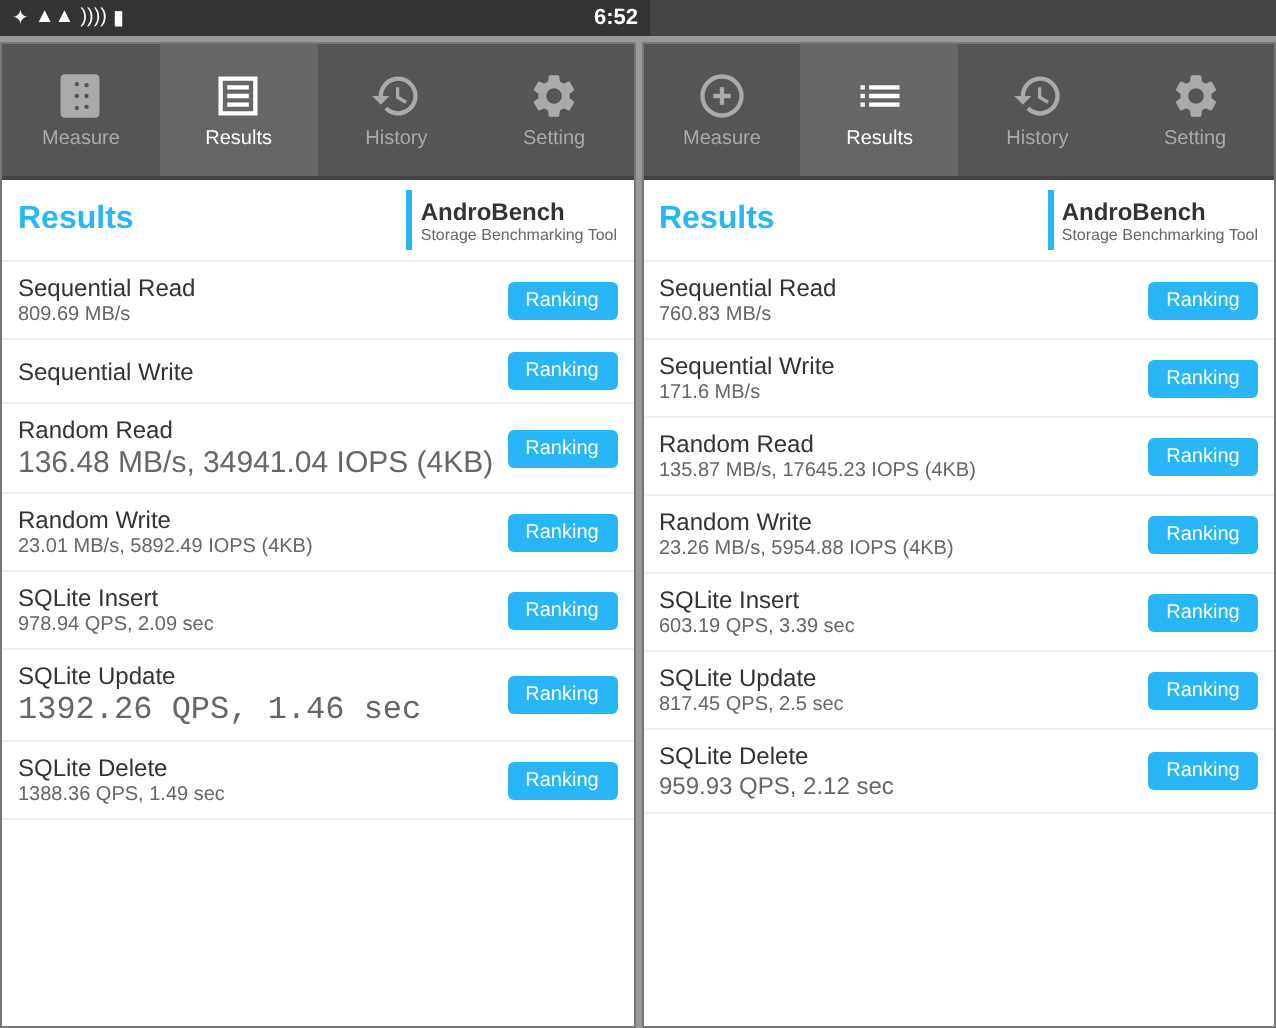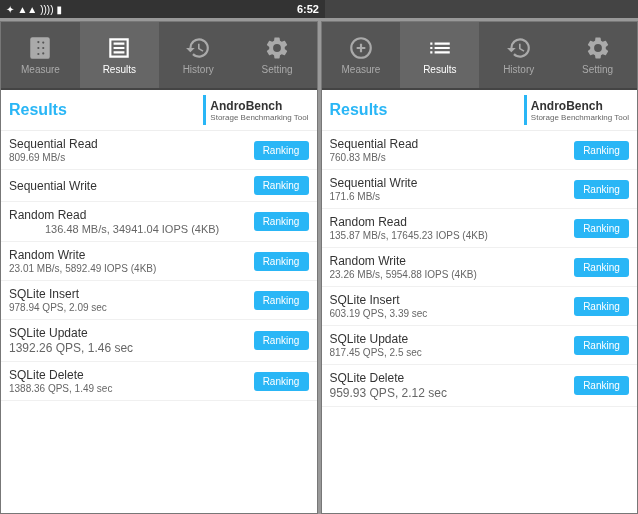--- a/index.html
+++ b/index.html
@@ -89,42 +89,42 @@
             </div>
             <div style="display: flex; align-items: center; justify-content: space-between; padding: 6px 8px; border-bottom: 1px solid rgb(240, 240, 240);">
               <div style="flex: 1 1 0%;">
                 <div style="font-size: 12px; font-weight: 500; color: rgb(51, 51, 51);">Sequential Write</div>
               </div>
               <button style="background: rgb(41, 182, 246); color: white; border: none; border-radius: 3px; padding: 4px 8px; font-size: 10px; cursor: pointer; min-width: 55px;">Ranking</button>
             </div>
             <div style="display: flex; align-items: center; justify-content: space-between; padding: 6px 8px; border-bottom: 1px solid rgb(240, 240, 240);">
               <div style="flex: 1 1 0%;">
                 <div style="font-size: 12px; font-weight: 500; color: rgb(51, 51, 51);">Random Read</div>
-                <div style="font-size: 11px; color: rgb(102, 102, 102); margin-top: 1px; margin-left: 36px;">136.48 MB/s, 34941.04 IOPS (4KB)</div>
+                <div style="font-size: 15px; color: rgb(102, 102, 102); margin-top: 1px;">136.48 MB/s, 34941.04 IOPS (4KB)</div>
               </div>
               <button style="background: rgb(41, 182, 246); color: white; border: none; border-radius: 3px; padding: 4px 8px; font-size: 10px; cursor: pointer; min-width: 55px;">Ranking</button>
             </div>
             <div style="display: flex; align-items: center; justify-content: space-between; padding: 6px 8px; border-bottom: 1px solid rgb(240, 240, 240);">
               <div style="flex: 1 1 0%;">
                 <div style="font-size: 12px; font-weight: 500; color: rgb(51, 51, 51);">Random Write</div>
                 <div style="font-size: 10px; color: rgb(102, 102, 102); margin-top: 1px;">23.01 MB/s, 5892.49 IOPS (4KB)</div>
               </div>
               <button style="background: rgb(41, 182, 246); color: white; border: none; border-radius: 3px; padding: 4px 8px; font-size: 10px; cursor: pointer; min-width: 55px;">Ranking</button>
             </div>
             <div style="display: flex; align-items: center; justify-content: space-between; padding: 6px 8px; border-bottom: 1px solid rgb(240, 240, 240);">
               <div style="flex: 1 1 0%;">
                 <div style="font-size: 12px; font-weight: 500; color: rgb(51, 51, 51);">SQLite Insert</div>
                 <div style="font-size: 10px; color: rgb(102, 102, 102); margin-top: 1px;">978.94 QPS, 2.09 sec</div>
               </div>
               <button style="background: rgb(41, 182, 246); color: white; border: none; border-radius: 3px; padding: 4px 8px; font-size: 10px; cursor: pointer; min-width: 55px;">Ranking</button>
             </div>
             <div style="display: flex; align-items: center; justify-content: space-between; padding: 6px 8px; border-bottom: 1px solid rgb(240, 240, 240);">
               <div style="flex: 1 1 0%;">
                 <div style="font-size: 12px; font-weight: 500; color: rgb(51, 51, 51);">SQLite Update</div>
-                <div style="font-size: 12px; color: rgb(102, 102, 102); margin-top: 1px;">1392.26 QPS, 1.46 sec</div>
+                <div style="font-size: 16px; color: rgb(102, 102, 102); margin-top: 1px; font-family: Liberation Mono, monospace;">1392.26 QPS, 1.46 sec</div>
               </div>
               <button style="background: rgb(41, 182, 246); color: white; border: none; border-radius: 3px; padding: 4px 8px; font-size: 10px; cursor: pointer; min-width: 55px;">Ranking</button>
             </div>
             <div style="display: flex; align-items: center; justify-content: space-between; padding: 6px 8px; border-bottom: 1px solid rgb(240, 240, 240);">
               <div style="flex: 1 1 0%;">
                 <div style="font-size: 12px; font-weight: 500; color: rgb(51, 51, 51);">SQLite Delete</div>
                 <div style="font-size: 10px; color: rgb(102, 102, 102); margin-top: 1px;">1388.36 QPS, 1.49 sec</div>
               </div>
               <button style="background: rgb(41, 182, 246); color: white; border: none; border-radius: 3px; padding: 4px 8px; font-size: 10px; cursor: pointer; min-width: 55px;">Ranking</button>
             </div>

